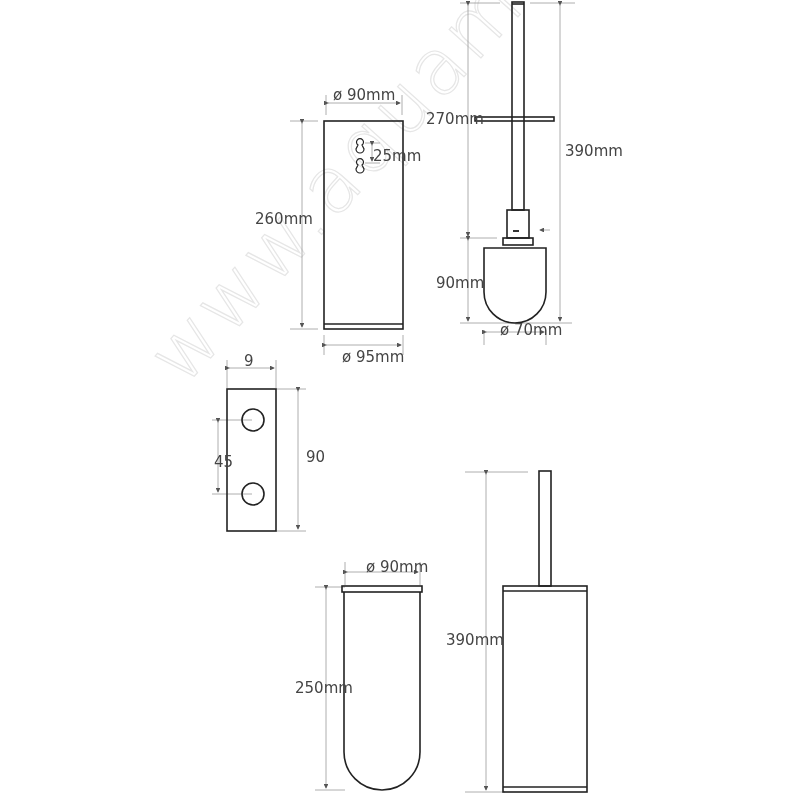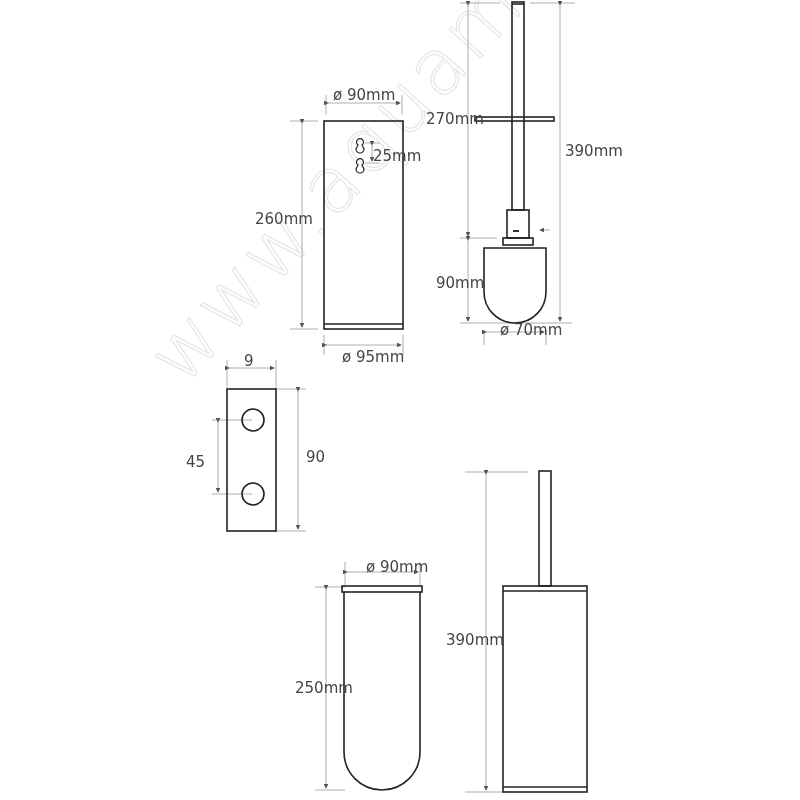--- a/index.html
+++ b/index.html
@@ -101,19 +101,19 @@
 <span class="lbl" style="left:255px;top:212px">260mm</span>
 <span class="lbl" style="left:373px;top:149px">25mm</span>
 <span class="lbl" style="left:342px;top:350px">ø 95mm</span>
 
 <span class="lbl" style="left:426px;top:112px">270mm</span>
 <span class="lbl" style="left:565px;top:144px">390mm</span>
 <span class="lbl" style="left:436px;top:276px">90mm</span>
 <span class="lbl" style="left:500px;top:323px">ø 70mm</span>
 
 <span class="lbl" style="left:244px;top:354px">9</span>
-<span class="lbl" style="left:186px;top:455px">45</span>
+<span class="lbl" style="left:214px;top:455px">45</span>
 <span class="lbl" style="left:306px;top:450px">90</span>
 
 <span class="lbl" style="left:366px;top:560px">ø 90mm</span>
 <span class="lbl" style="left:295px;top:681px">250mm</span>
 
 <span class="lbl" style="left:446px;top:633px">390mm</span>
 
 </body></html>

